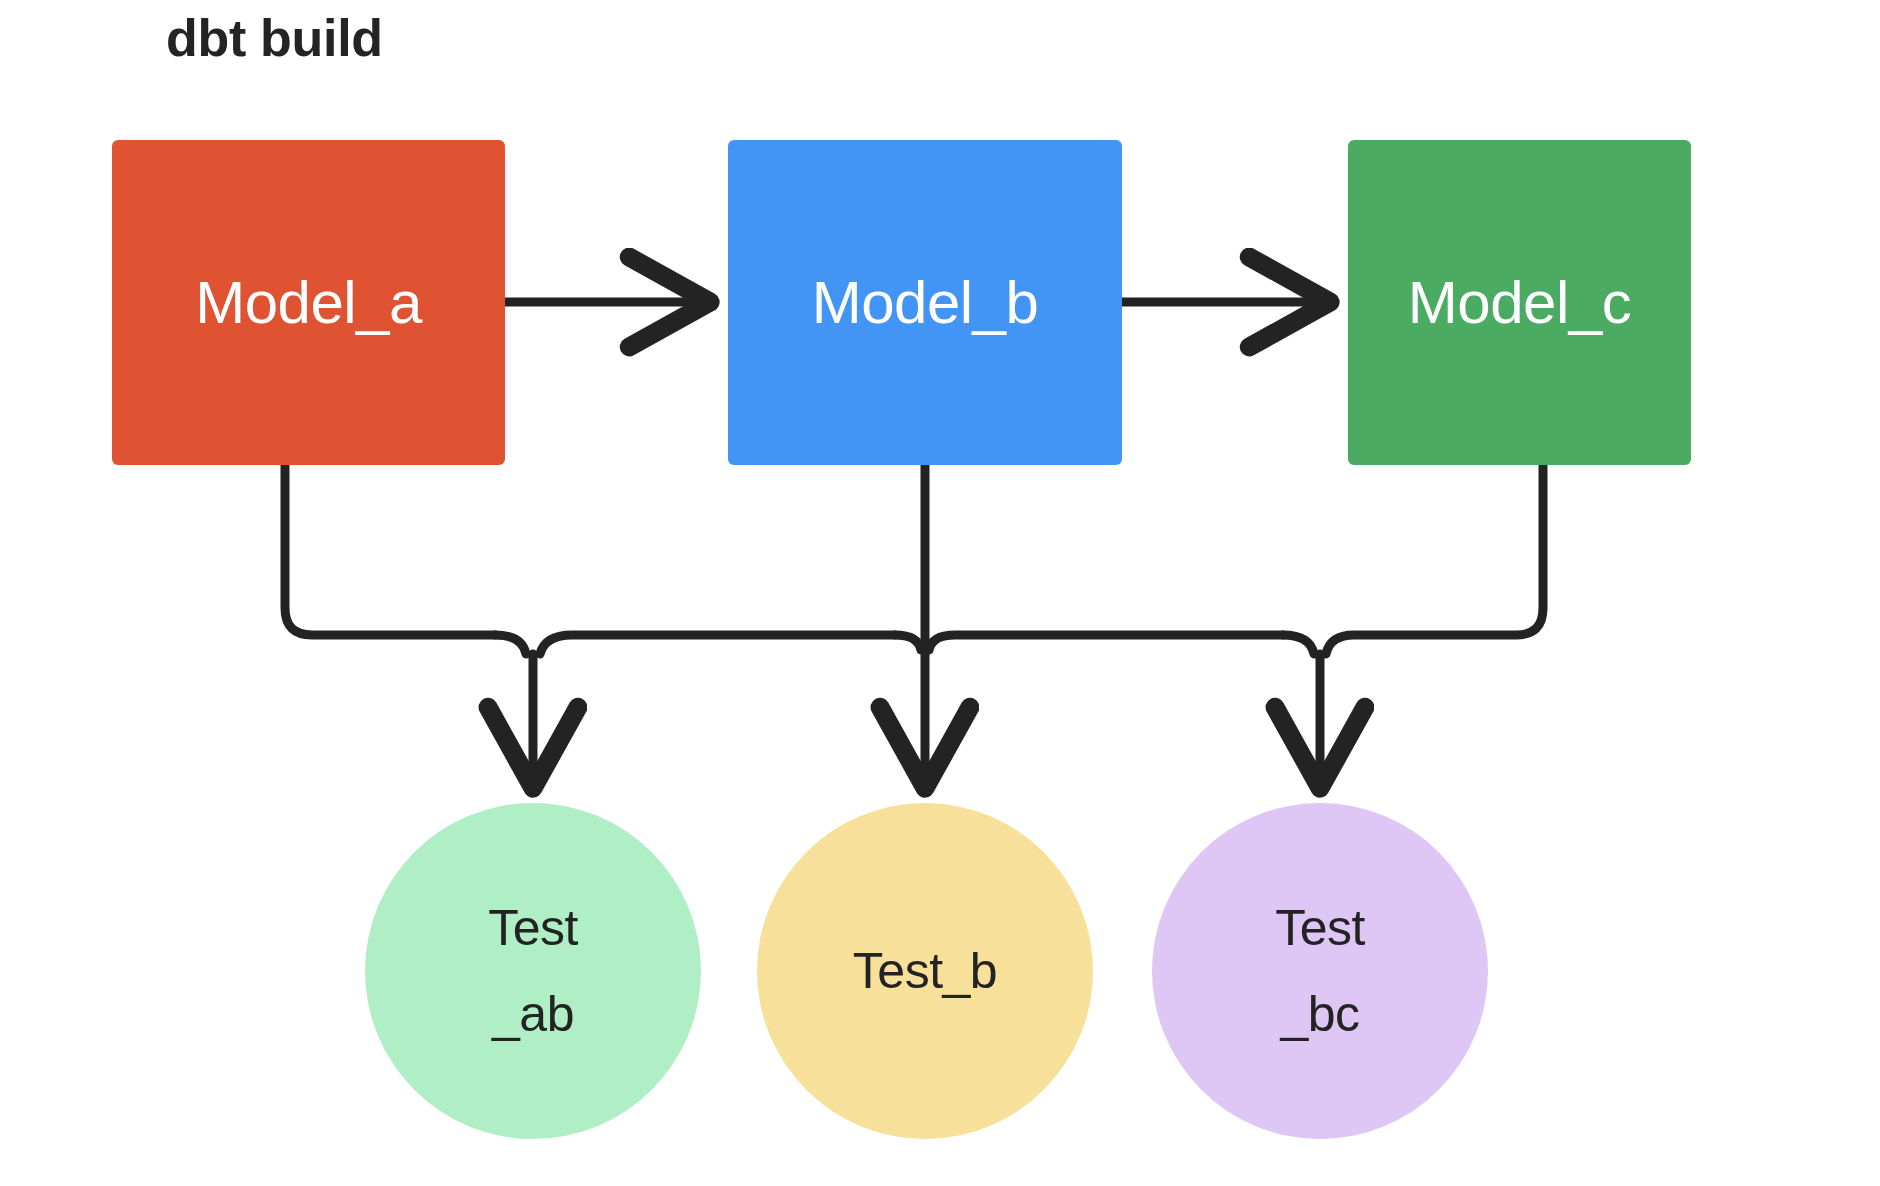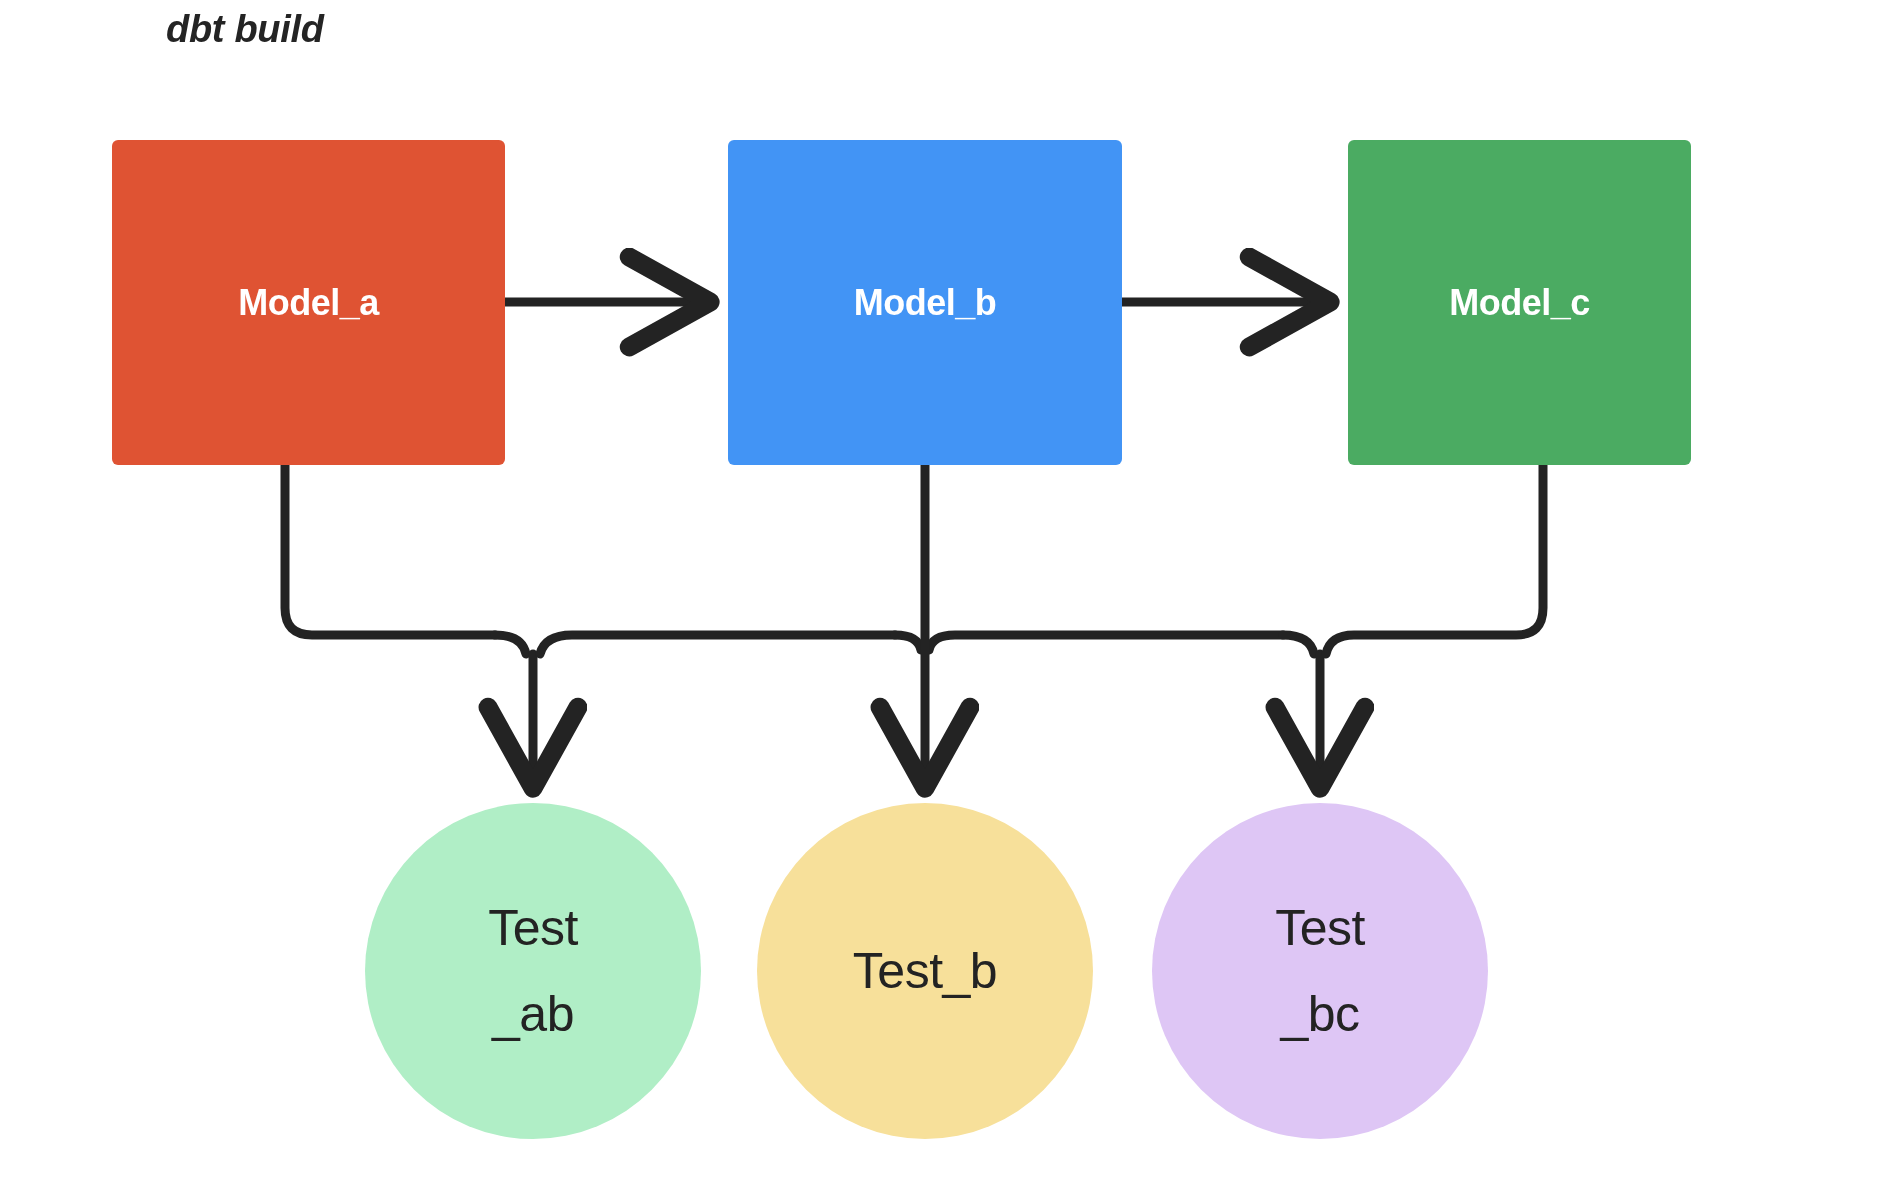--- a/index.html
+++ b/index.html
@@ -16,49 +16,47 @@
   #canvas {
     position: relative;
     width: 1880px;
     height: 1186px;
     background: #ffffff;
   }
   .diagram-title {
     position: absolute;
     left: 166px;
     top: 8px;
-    font-size: 38px;
+    font-size: 52px;
     font-weight: 700;
     color: #242424;
     letter-spacing: -0.3px;
     white-space: nowrap;
-    font-style: italic;
   }
   svg.edges {
     position: absolute;
     left: 0;
     top: 0;
     width: 1880px;
     height: 1186px;
     pointer-events: none;
   }
   .node-box {
     position: absolute;
     border-radius: 6px;
     display: flex;
     align-items: center;
     justify-content: center;
     box-sizing: border-box;
   }
   .node-box .node-label {
-    font-size: 36px;
+    font-size: 60px;
     color: #ffffff;
     letter-spacing: -0.5px;
     white-space: nowrap;
-    font-weight: bold;
   }
   .node-circle {
     position: absolute;
     border-radius: 50%;
     display: flex;
     flex-direction: column;
     align-items: center;
     justify-content: center;
     box-sizing: border-box;
   }

